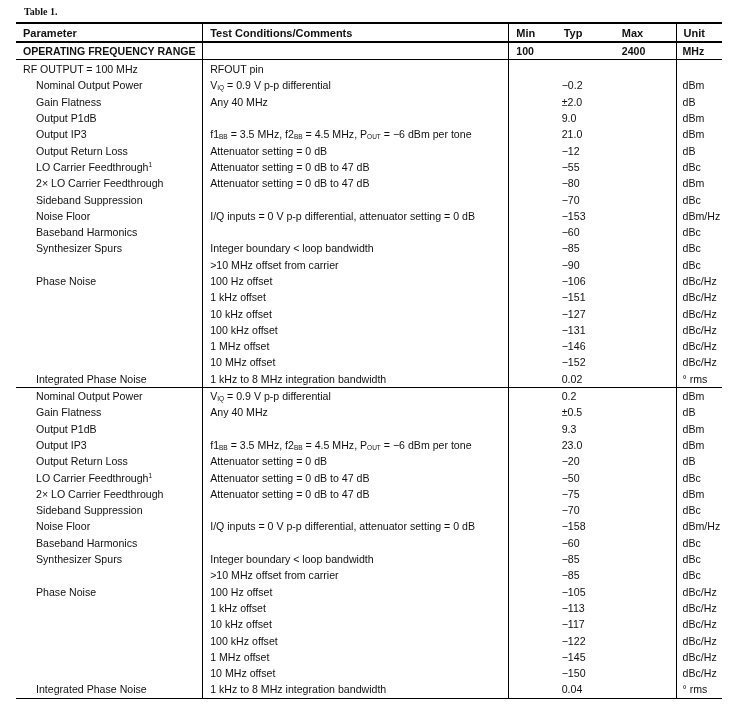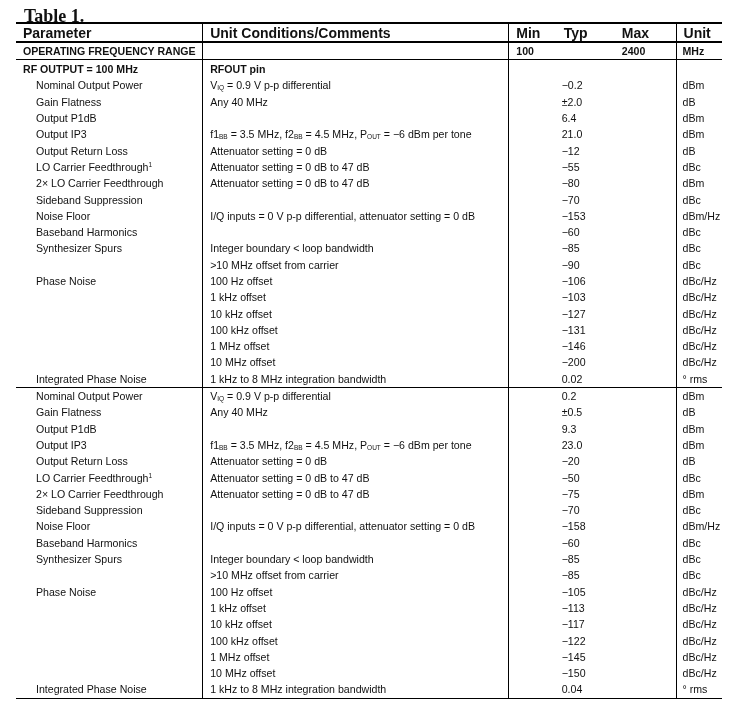--- a/index.html
+++ b/index.html
@@ -1,34 +1,34 @@
 <!DOCTYPE html>
 <html><head>
 <meta charset="utf-8">
 <style>
   html, body { margin: 0; padding: 0; background: #ffffff; }
   body { width: 734px; height: 723px; position: relative; overflow: hidden;
          font-family: "DejaVu Sans", sans-serif; color: #111; }
   .title { position: absolute; left: 24px; top: 6px; font-family: "Liberation Serif", serif;
-           font-weight: bold; font-size: 18px; }
+           font-weight: bold; font-size: 10px; }
   table { position: absolute; left: 16px; top: 22px; width: 706px; border-collapse: collapse;
           font-family: "Liberation Sans", sans-serif; font-size: 10.6px; table-layout: fixed; }
   th, td { padding: 0 0 0 7px; text-align: left; vertical-align: middle; white-space: nowrap; overflow: hidden; }
-  th { font-weight: bold; height: 17px; border-top: 2px solid #000; border-bottom: 2px solid #000; font-size: 14px; }
+  th { font-weight: bold; height: 17px; border-top: 2px solid #000; border-bottom: 2px solid #000; font-size: 11px; }
   td { height: 16.3px; }
   .c-param { width: 183px; }
   .c-cond { width: 300px; }
   .c-min { width: 47px; }
   .c-typ { width: 57px; }
   .c-max { width: 60px; }
   .c-unit { width: 45px; }
   .vl { border-left: 1.5px solid #000; }
   tr.op td { border-bottom: 1.5px solid #000; height: 16px; font-weight: bold; }
   tr.sec-end td { border-bottom: 1.5px solid #000; }
-  tr.sec-start td { padding-top: 1px; font-weight: bold; }
+  tr.sec-start td { padding-top: 1px; }
   td.indent { padding-left: 20px; }
   td.min, td.typ, td.max { padding-left: 7px; }
   td.typ { padding-left: 5px; }
   td.unit { padding-left: 6px; }
   sub { font-size: 6.5px; vertical-align: -1px; }
   sup { font-size: 6.5px; vertical-align: 4px; }
 </style>
 </head>
 <body>
 
@@ -39,21 +39,21 @@
     <col class="c-param">
       <col class="c-cond">
       <col class="c-min">
       <col class="c-typ">
       <col class="c-max">
       <col class="c-unit">
   </colgroup>
   <thead>
     <tr>
       <th>Parameter</th>
-      <th class="vl">Unit Conditions/Comments</th>
+      <th class="vl">Test Conditions/Comments</th>
       <th class="vl">Min</th>
       <th>Typ</th>
       <th>Max</th>
       <th class="vl">Unit</th>
     </tr>
   </thead>
   <tbody id="tbody">
     <tr class="op">
       <td>OPERATING FREQUENCY RANGE</td>
       <td class="vl"></td>
@@ -83,21 +83,21 @@
         <td class="vl">Any 40 MHz</td>
         <td class="vl min"></td>
         <td class="typ">±2.0</td>
         <td class="max"></td>
         <td class="vl unit">dB</td>
       </tr>
       <tr>
         <td class="indent">Output P1dB</td>
         <td class="vl"></td>
         <td class="vl min"></td>
-        <td class="typ">6.4</td>
+        <td class="typ">9.0</td>
         <td class="max"></td>
         <td class="vl unit">dBm</td>
       </tr>
       <tr>
         <td class="indent">Output IP3</td>
         <td class="vl">f1<sub>BB</sub> = 3.5 MHz, f2<sub>BB</sub> = 4.5 MHz, P<sub>OUT</sub> = −6 dBm per tone</td>
         <td class="vl min"></td>
         <td class="typ">21.0</td>
         <td class="max"></td>
         <td class="vl unit">dBm</td>
@@ -171,21 +171,21 @@
         <td class="vl">100 Hz offset</td>
         <td class="vl min"></td>
         <td class="typ">−106</td>
         <td class="max"></td>
         <td class="vl unit">dBc/Hz</td>
       </tr>
       <tr>
         <td class="indent"></td>
         <td class="vl">1 kHz offset</td>
         <td class="vl min"></td>
-        <td class="typ">−103</td>
+        <td class="typ">−151</td>
         <td class="max"></td>
         <td class="vl unit">dBc/Hz</td>
       </tr>
       <tr>
         <td class="indent"></td>
         <td class="vl">10 kHz offset</td>
         <td class="vl min"></td>
         <td class="typ">−127</td>
         <td class="max"></td>
         <td class="vl unit">dBc/Hz</td>
@@ -203,21 +203,21 @@
         <td class="vl">1 MHz offset</td>
         <td class="vl min"></td>
         <td class="typ">−146</td>
         <td class="max"></td>
         <td class="vl unit">dBc/Hz</td>
       </tr>
       <tr>
         <td class="indent"></td>
         <td class="vl">10 MHz offset</td>
         <td class="vl min"></td>
-        <td class="typ">−200</td>
+        <td class="typ">−152</td>
         <td class="max"></td>
         <td class="vl unit">dBc/Hz</td>
       </tr>
       <tr class="sec-end">
         <td class="indent">Integrated Phase Noise</td>
         <td class="vl">1 kHz to 8 MHz integration bandwidth</td>
         <td class="vl min"></td>
         <td class="typ">0.02</td>
         <td class="max"></td>
         <td class="vl unit">° rms</td>

